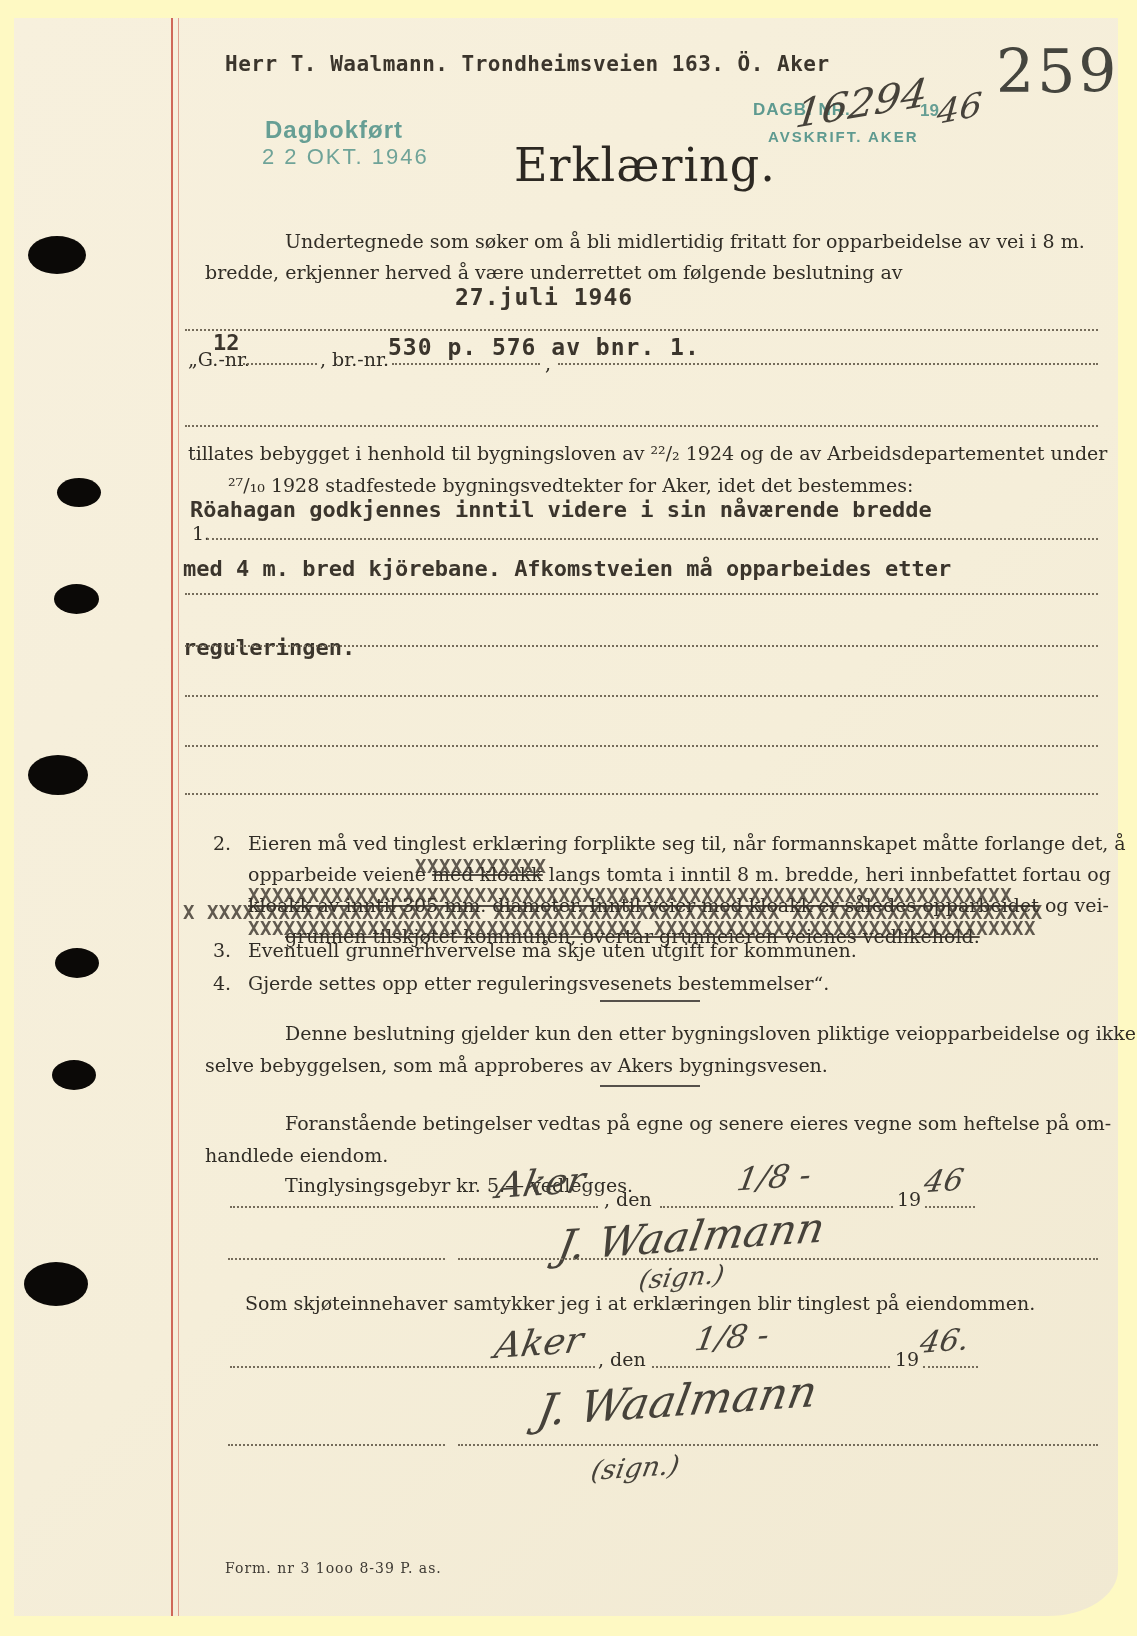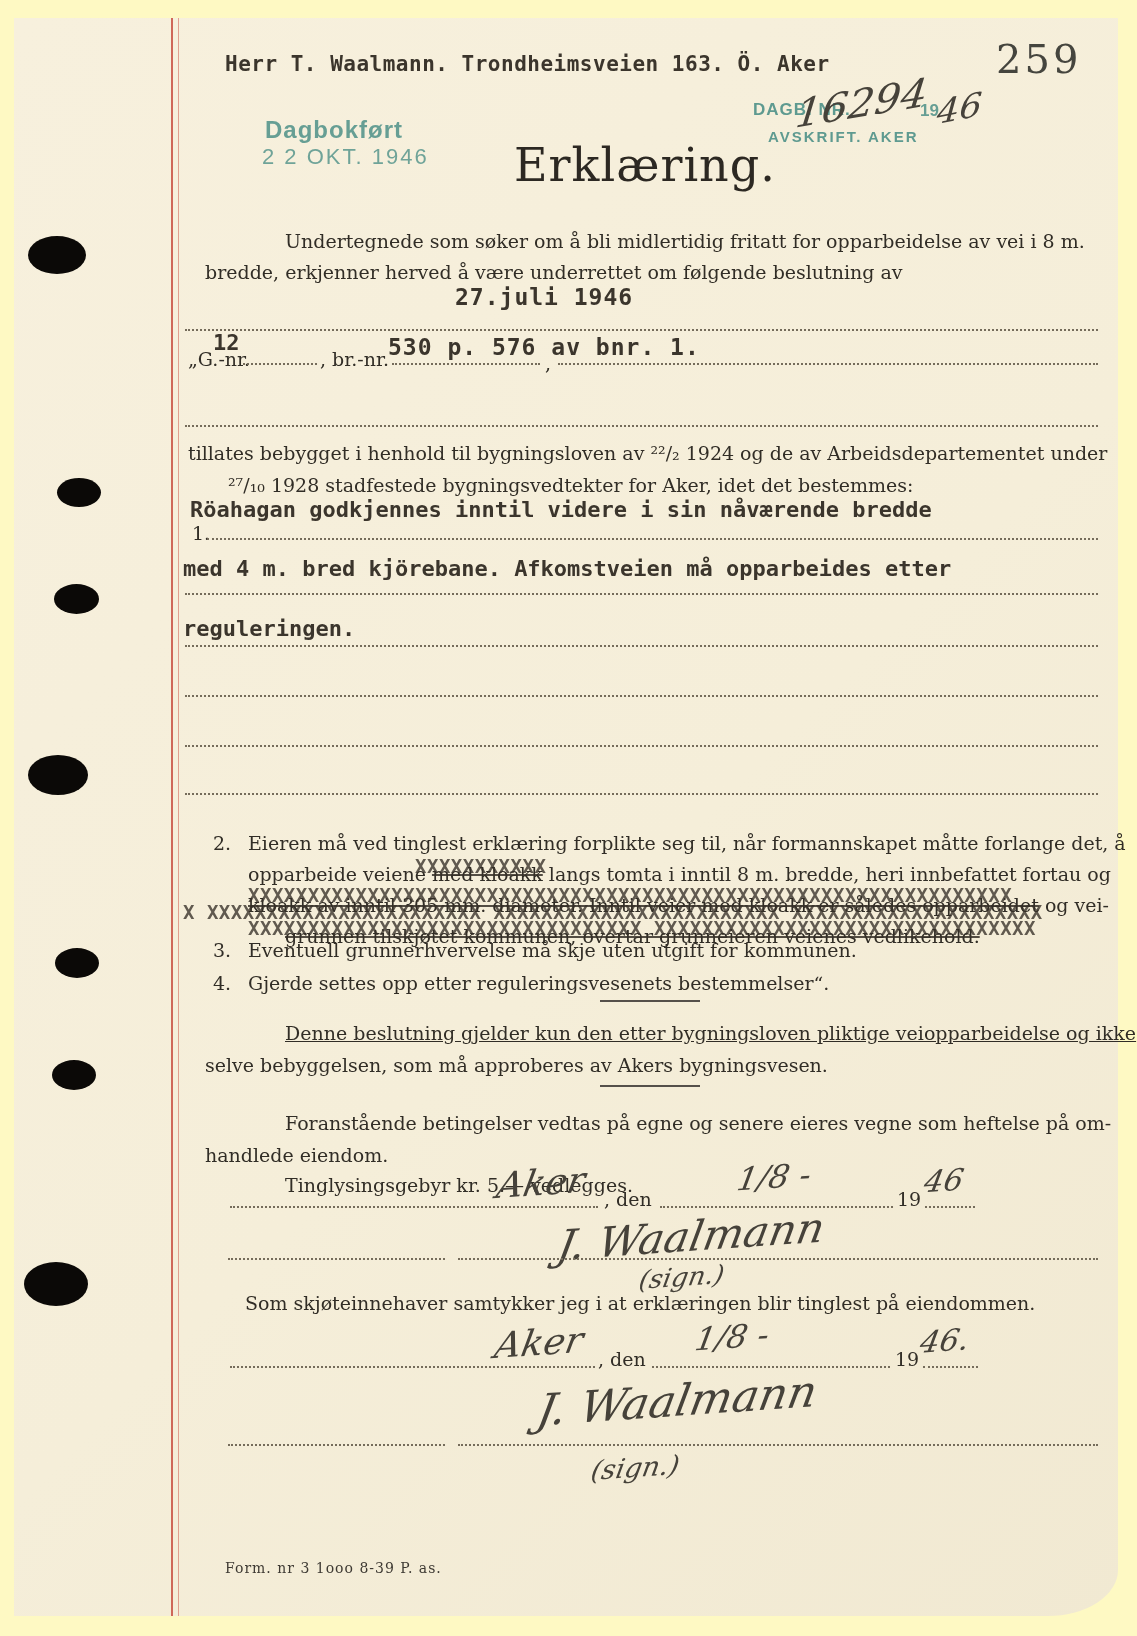--- a/index.html
+++ b/index.html
@@ -17,21 +17,21 @@
   .type{font-family:"DejaVu Sans Mono",monospace;font-weight:bold;color:#3b352c;font-size:21px;}
   .hand{font-family:"DejaVu Serif",serif;font-style:italic;color:#46423a;}
   .skew{display:inline-block;transform:skewX(-14deg) rotate(-4deg);}
   .dots{position:absolute;border-bottom:2px dotted #756c5b;height:1px;}
   .teal{font-family:"Liberation Sans",sans-serif;font-weight:bold;color:#4e9188;}
   .xrow{position:absolute;font-family:"DejaVu Sans Mono",monospace;font-weight:bold;
         font-size:19px;letter-spacing:.5px;color:rgba(54,48,40,.78);white-space:nowrap;}
   .struck{text-decoration:line-through;text-decoration-thickness:2px;
           text-decoration-color:rgba(54,48,40,.85);}
   .rule{position:absolute;height:2px;background:#55504a;}
-  .pagenum{font-family:"DejaVu Serif",serif;font-size:40px;color:#45453e;letter-spacing:3px;}
+  .pagenum{font-family:"DejaVu Serif",serif;font-size:60px;color:#45453e;letter-spacing:3px;}
   .title{font-family:"DejaVu Serif",serif;font-size:46px;color:#2c2822;letter-spacing:1px;}
 </style>
 </head>
 <body>
 
 <div class="page">
   <div class="paper"></div>
 
   <div class="hole" style="left:28px;top:236px;width:58px;height:38px;"></div>
   <div class="hole" style="left:57px;top:478px;width:44px;height:29px;"></div>
@@ -75,21 +75,21 @@
   <div class="dots" style="left:185px;top:424px;width:913px;"></div>
 
   <div class="abs serif just" style="left:188px;top:438px;width:888px;">tillates bebygget i henhold til bygningsloven av ²²/₂ 1924 og de av Arbeidsdepartementet under</div>
   <div class="abs serif" style="left:188px;top:470px;margin-left:40px;">²⁷/₁₀ 1928 stadfestede bygningsvedtekter for Aker, idet det bestemmes:</div>
 
   <div class="abs type" style="left:190px;top:497px;font-size:22px;">Röahagan godkjennes inntil videre i sin nåværende bredde</div>
   <div class="abs serif" style="left:192px;top:518px;">1.</div>
   <div class="dots" style="left:207px;top:537px;width:891px;"></div>
   <div class="abs type" style="left:183px;top:556px;font-size:22px;">med 4 m. bred kjörebane. Afkomstveien må opparbeides etter</div>
   <div class="dots" style="left:185px;top:592px;width:913px;"></div>
-  <div class="abs type" style="left:183px;top:616px;font-size:22px;">reguleringen.</div>
+  <div class="abs type" style="left:183px;top:635px;font-size:22px;">reguleringen.</div>
   <div class="dots" style="left:185px;top:644px;width:913px;"></div>
   <div class="dots" style="left:185px;top:694px;width:913px;"></div>
   <div class="dots" style="left:185px;top:744px;width:913px;"></div>
   <div class="dots" style="left:185px;top:792px;width:913px;"></div>
 
   <div class="abs serif" style="left:213px;top:828px;">2.</div>
   <div class="abs serif just" style="left:248px;top:828px;width:827px;">Eieren må ved tinglest erklæring forplikte seg til, når formannskapet måtte forlange det, å</div>
   <div class="abs serif just" style="left:248px;top:859px;width:827px;"><span>opparbeide veiene </span><span class="struck">med kloakk</span><span> langs tomta i inntil 8 m. bredde, heri innbefattet fortau og</span></div>
   <div class="abs serif just" style="left:248px;top:890px;width:827px;"><span class="struck">kloakk av inntil 305 mm. diameter.  Inntil veier med kloakk er således opparbeidet</span><span> og vei-</span></div>
   <div class="abs serif" style="left:248px;top:921px;margin-left:37px;"><span class="struck">grunnen tilskjøtet kommunen, overtar grunneieren veienes vedlikehold.</span></div>
@@ -99,21 +99,21 @@
   <div class="xrow" style="left:183px;top:901px;">X XXXXXXXXXXXXXXXXXXXXXXX XXXXXXXXXXXXXXXXXXXXXXXX XXXXXXXXXXXXXXXXXXXXX</div>
   <div class="xrow" style="left:248px;top:917px;">XXXXXXXXXXXXXXXXXXXXXXXXXXXXXXXXX XXXXXXXXXXXXXXXXXXXXXXXXXXXXXXXX</div>
 
   <div class="abs serif" style="left:213px;top:935px;">3.</div>
   <div class="abs serif" style="left:248px;top:935px;">Eventuell grunnerhvervelse må skje uten utgift for kommunen.</div>
   <div class="abs serif" style="left:213px;top:968px;">4.</div>
   <div class="abs serif" style="left:248px;top:968px;">Gjerde settes opp etter reguleringsvesenets bestemmelser“.</div>
 
   <div class="rule" style="left:600px;top:1000px;width:100px;"></div>
 
-  <div class="abs serif just" style="left:285px;top:1018px;width:790px;text-decoration:underline;">Denne beslutning gjelder kun den etter bygningsloven pliktige veiopparbeidelse og ikke</div>
+  <div class="abs serif just" style="left:285px;top:1018px;width:790px;">Denne beslutning gjelder kun den etter bygningsloven pliktige veiopparbeidelse og ikke</div>
   <div class="abs serif" style="left:205px;top:1050px;">selve bebyggelsen, som må approberes av Akers bygningsvesen.</div>
 
   <div class="rule" style="left:600px;top:1085px;width:100px;"></div>
 
   <div class="abs serif just" style="left:285px;top:1108px;width:790px;">Foranstående betingelser vedtas på egne og senere eieres vegne som heftelse på om-</div>
   <div class="abs serif" style="left:205px;top:1140px;">handlede eiendom.</div>
   <div class="abs serif" style="left:285px;top:1170px;">Tinglysingsgebyr kr. 5.— vedlegges.</div>
 
   <div class="abs hand" style="left:498px;top:1162px;font-size:36px;"><span class="skew">Aker</span></div>
   <div class="abs serif" style="left:604px;top:1184px;">, den</div>

